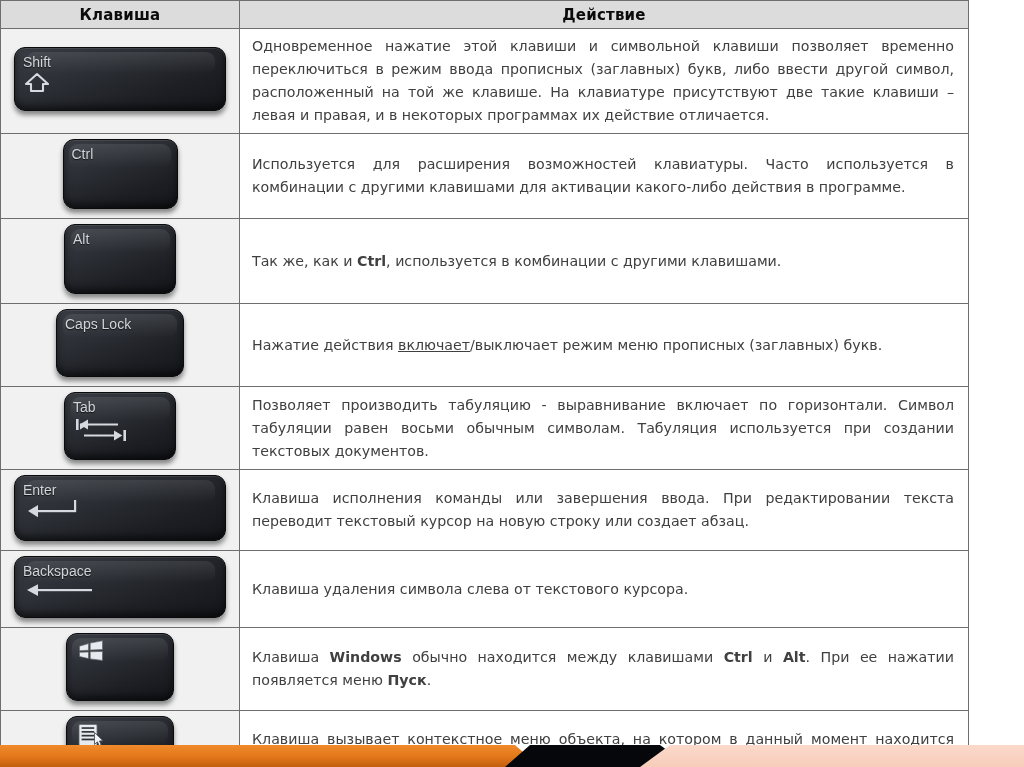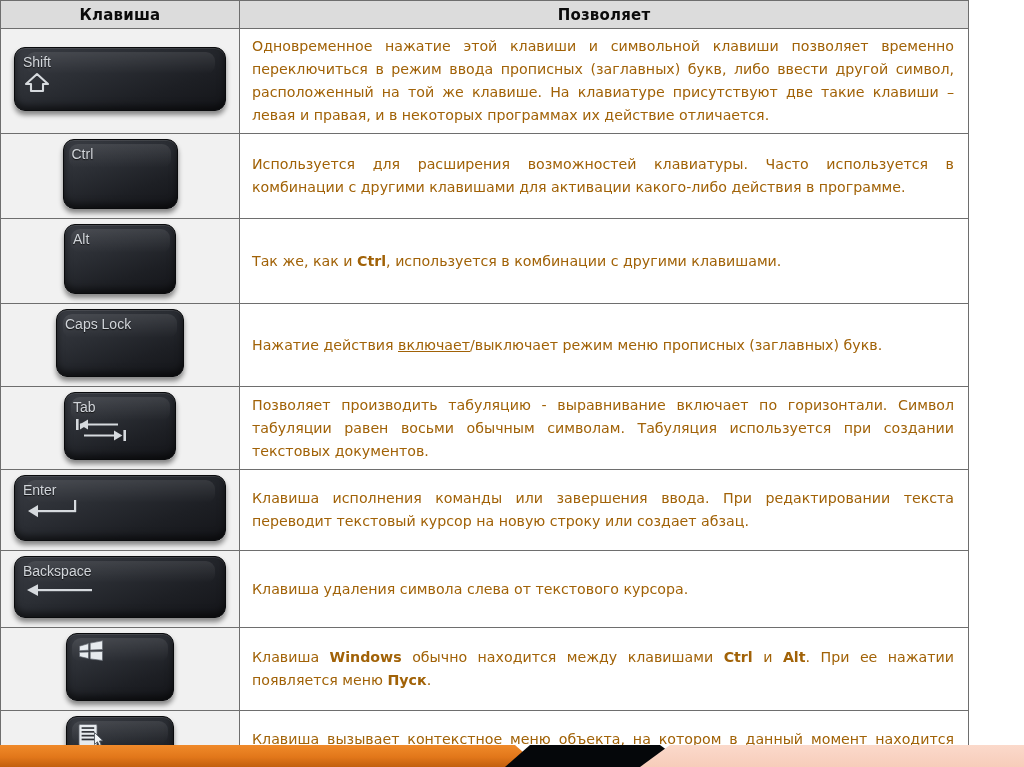--- a/index.html
+++ b/index.html
@@ -47,21 +47,21 @@
   }
 
   td.key-cell {
     background: #f1f1f1;
     text-align: center;
     padding: 5px 0;
   }
   td.act-cell {
     background: #ffffff;
     padding: 6px 14px 6px 12px;
-    color: #a16207;
+    color: #404040;
     font-size: 14.2px;
     line-height: 1.62;
     text-align: justify;
     text-justify: inter-word;
     font-family: "DejaVu Sans", sans-serif;
   }
   td.act-cell .para { margin: 0; }
   td.act-cell b { font-weight: bold; }
   td.act-cell u { text-decoration: underline; }
 
@@ -154,21 +154,21 @@
 
   <table class="kbd-table">
     <colgroup>
         <col class="c-key">
         <col class="c-act">
       </colgroup>
 
     <thead>
       <tr>
         <th>Клавиша</th>
-        <th>Позволяет</th>
+        <th>Действие</th>
       </tr>
     </thead>
 
     <tbody>
 
       <tr>
         <td class="key-cell">
           <span class="keycap cap-shift">
             <span class="cap-inner">
               <span class="cap-label">Shift</span>

